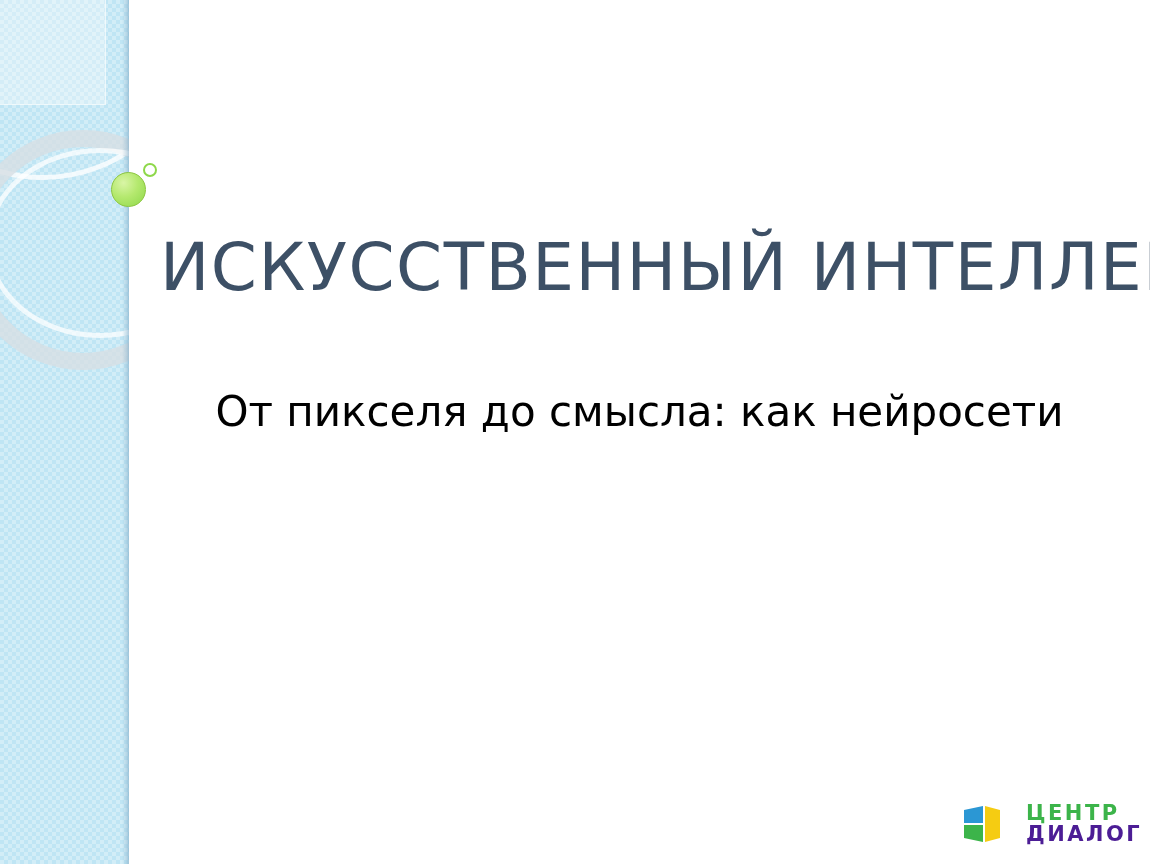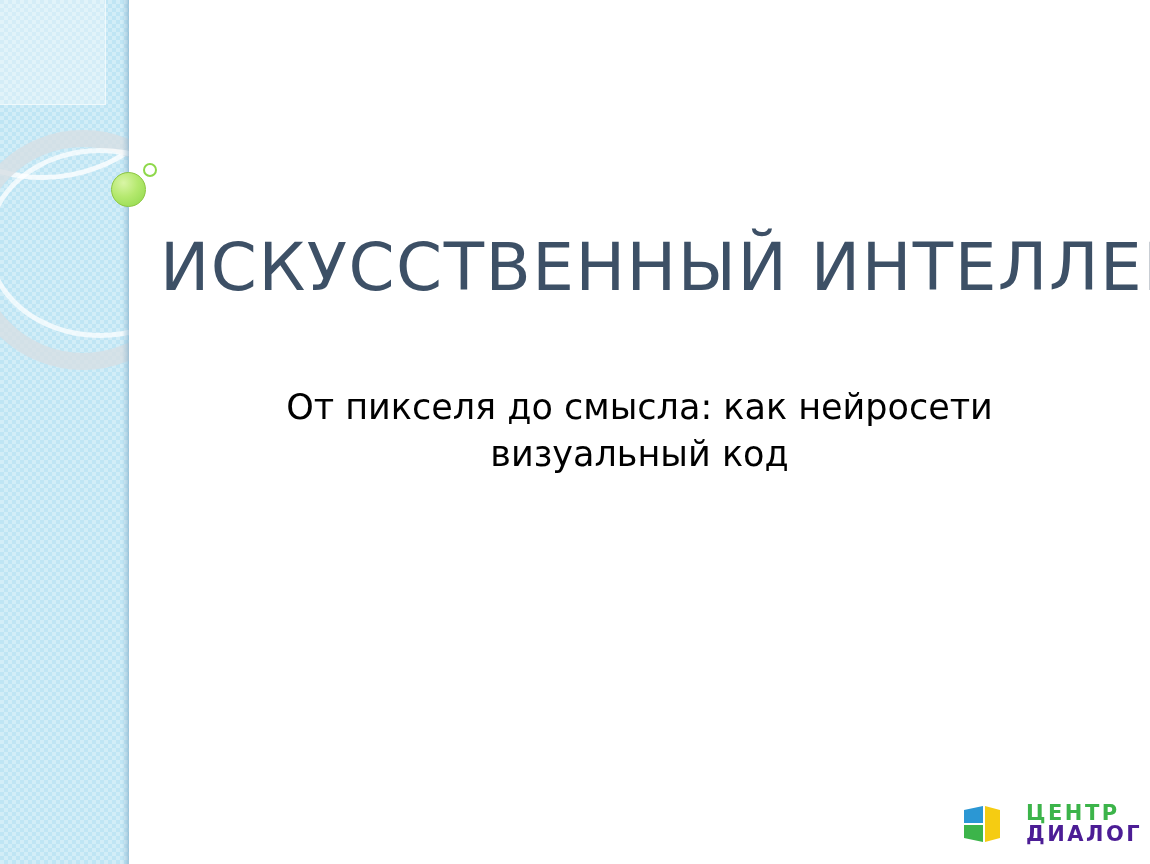--- a/index.html
+++ b/index.html
@@ -130,21 +130,21 @@
 
   
   #subtitle {
     position: absolute;
     left: 129px;
     top: 384px;
     width: 1021px;
     text-align: center;
     color: #000000;
     font-family: "DejaVu Sans", "Liberation Sans", sans-serif;
-    font-size: 35px;
+    font-size: 42px;
     font-weight: 400;
     line-height: 1.35;
   }
   #subtitle .sub-line { display: block; }
 
   
   #logo {
     position: absolute;
     left: 962px;
     top: 803px;
@@ -186,21 +186,20 @@
     <div id="sidebar-edge"></div>
   </div>
 
   <div id="bubble-large"></div>
   <div id="bubble-small"></div>
 
   <h1 id="title">ИСКУССТВЕННЫЙ ИНТЕЛЛЕКТ</h1>
 
   <div id="subtitle">
     <span class="sub-line">От пикселя до смысла: как нейросети</span>
-    <span class="sub-line">визуальный код</span>
   </div>
 
   <div id="logo">
     <div id="logo-mark">
       <svg width="44" height="40" viewBox="0 0 44 40" xmlns="http://www.w3.org/2000/svg">
         <polygon points="2,6 21,2 21,19 2,19" fill="#2b97d4"></polygon>
         <polygon points="2,21 21,21 21,38 2,34" fill="#3cb44a"></polygon>
         <polygon points="23,2 38,6 38,34 23,38" fill="#f5cc12"></polygon>
       </svg>
     </div>

